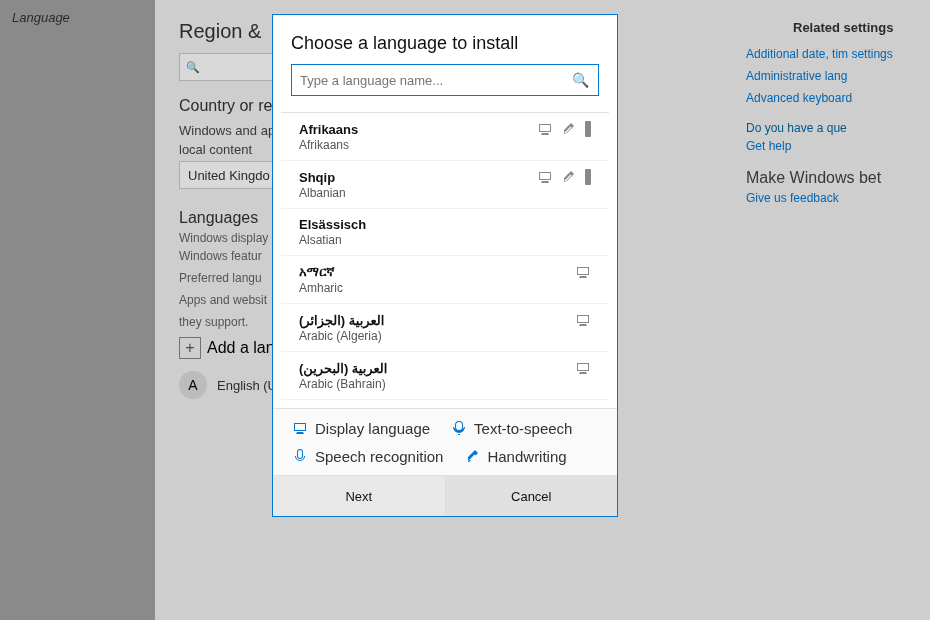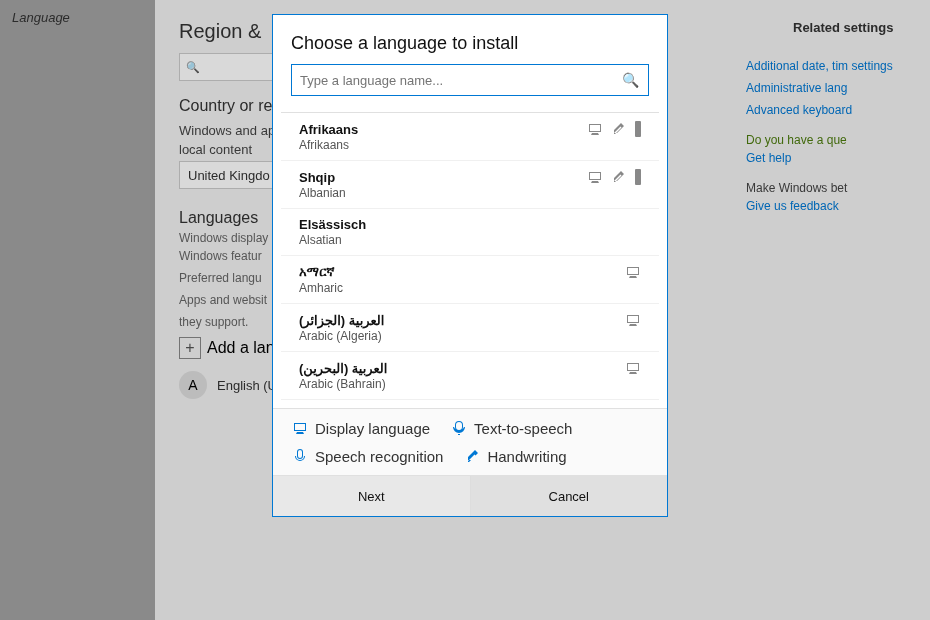--- a/index.html
+++ b/index.html
@@ -137,62 +137,62 @@
       width: 200px;
       padding: 20px 16px;
       background: #f2f2f2;
       flex-shrink: 0;
     }
 
     .related-title {
       font-size: 13px;
       color: #333;
       font-weight: 600;
-      margin-bottom: 24px;
+      margin-bottom: 12px;
       padding-left: 47px;
     }
 
     .related-link {
       font-size: 12px;
       color: #0078d4;
       margin-bottom: 8px;
       cursor: pointer;
       display: block;
     }
 
     .do-you-have {
       font-size: 12px;
-      color: #4d7c0f;
+      color: #0369a1;
       margin-top: 16px;
       margin-bottom: 4px;
     }
 
     .make-windows {
-      font-size: 12px;
+      font-size: 16px;
       color: #444;
       margin-top: 16px;
       margin-bottom: 4px;
     }
 
     
     .overlay {
       position: absolute;
       top: 0; left: 0;
       width: 930px;
       height: 620px;
       background: rgba(0,0,0,0.15);
       z-index: 10;
     }
 
     
     .dialog {
       position: absolute;
       top: 14px;
       left: 272px;
-      width: 396px;
+      width: 346px;
       background: #fff;
       border: 1.5px solid #0078d4;
       z-index: 20;
       display: flex;
       flex-direction: column;
     }
 
     .dialog-title {
       font-size: 18px;
       font-weight: 400;

